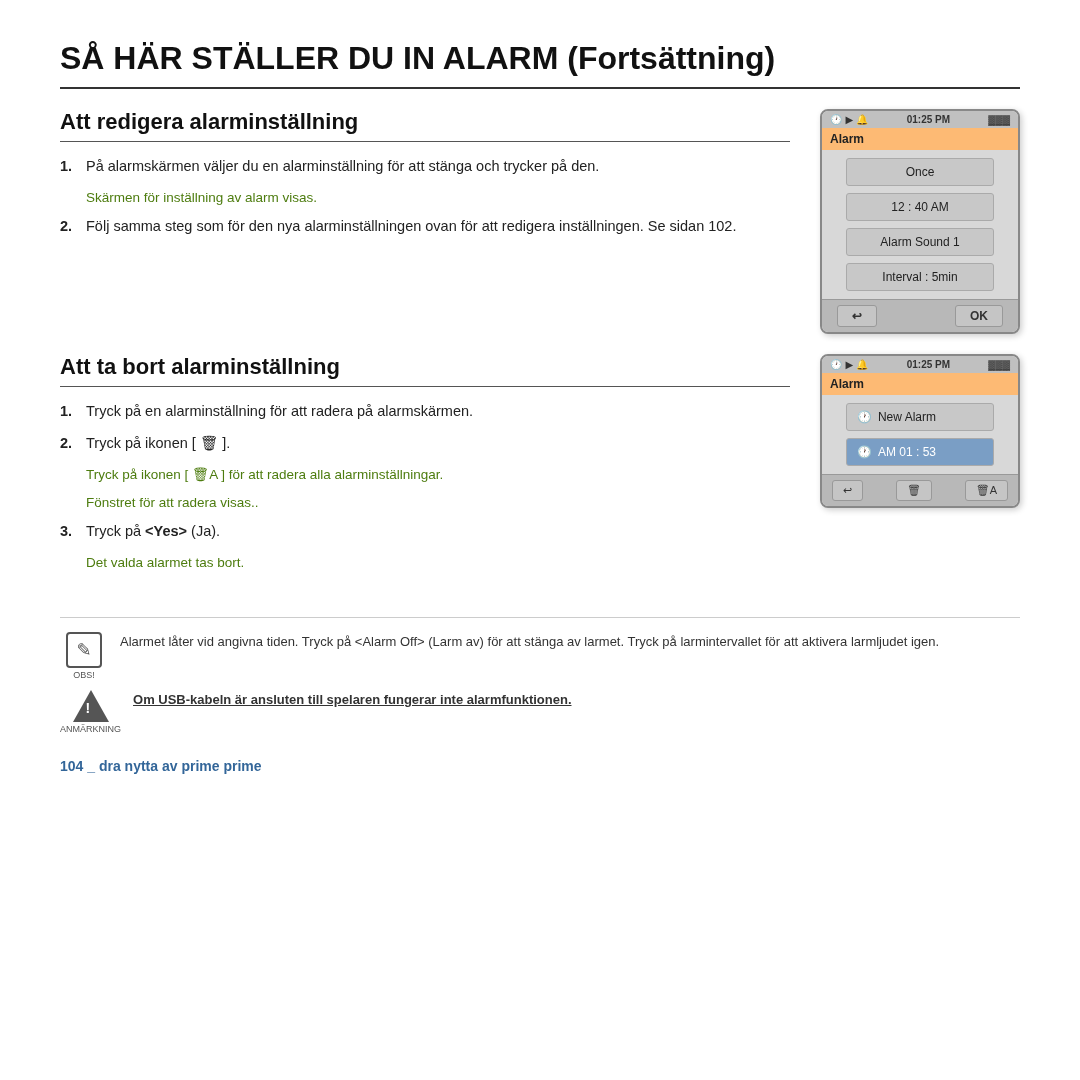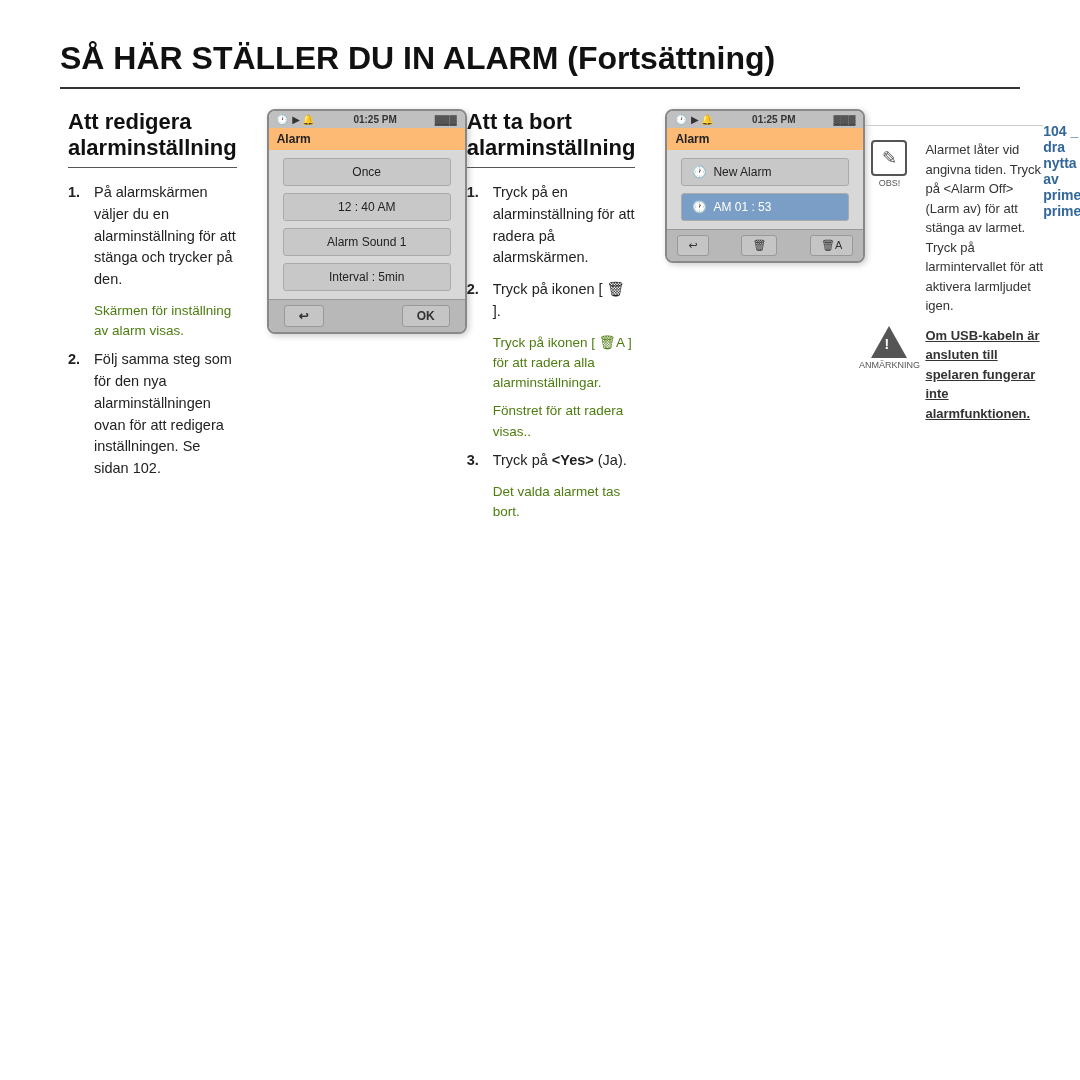--- a/index.html
+++ b/index.html
@@ -24,22 +24,21 @@
       font-size: 32px;
       font-weight: bold;
       color: #111;
       border-bottom: 2px solid #333;
       padding-bottom: 10px;
       margin-bottom: 20px;
     }
 
     .content-area {
       display: flex;
-      flex-direction: row;
-      margin-left: 8px;
+      flex-direction: column;
     }
 
     
     .section {
       display: flex;
       flex-direction: row;
       margin-bottom: 20px;
       align-items: flex-start;
     }
 
@@ -118,21 +117,21 @@
     .device-header {
       background: #fdba74;
       padding: 4px 8px;
       font-size: 12px;
       color: #222;
       font-weight: bold;
     }
 
     .device-body {
       background: #d8d8d8;
-      padding: 8px 14px;
+      padding: 8px 24px;
       display: flex;
       flex-direction: column;
       gap: 7px;
     }
 
     .device-row {
       background: #c8c8c8;
       border: 1px solid #aaa;
       border-radius: 3px;
       padding: 6px 10px;

